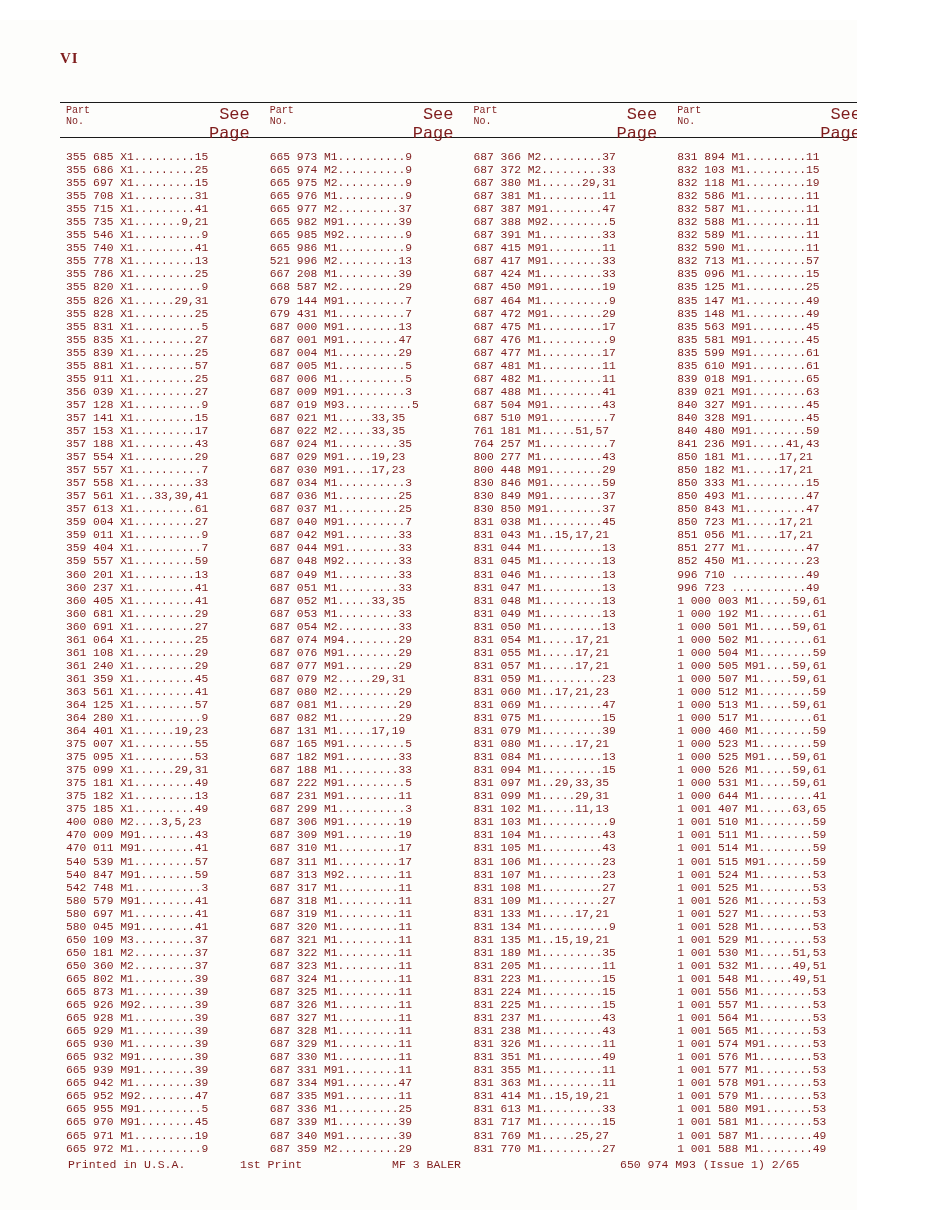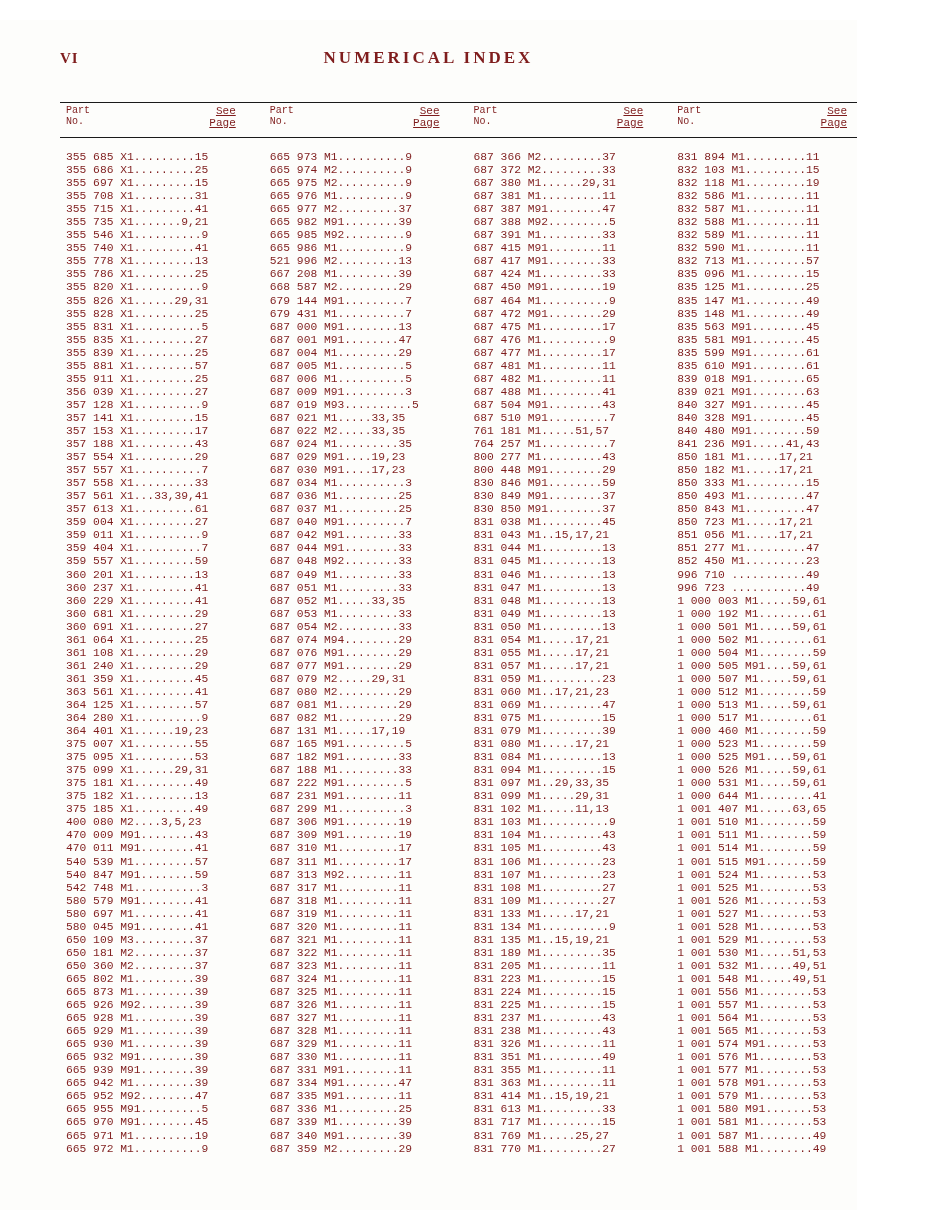--- a/index.html
+++ b/index.html
@@ -61,25 +61,24 @@
     position: absolute;
     left: 6px;
     top: 2px;
     font-size: 10px;
   }
   .head-part .l2 {
     display: block;
   }
   .head-see {
     position: absolute;
-    right: 28px;
+    right: 14px;
     top: 2px;
     text-align: right;
-    font-size: 11px;
-    text-decoration: underline;
+    font-size: 17px;
   }
   .head-see .l2 {
     display: block;
     text-align: right;
   }
   .head-rule-bottom {
     border-top: 1px solid #1a1a1a;
     width: 100%;
     margin-top: 0px;
   }
@@ -115,21 +114,20 @@
   .f2 { left: 240px; }
   .f3 { left: 392px; }
   .f4 { left: 620px; }
 </style>
 </head>
 <body>
 
 <div class="page">
 
   <div class="page-number">VI</div>
-  <div class="page-title">NUMERICAL INDEX</div>
 
   <div class="table-area">
 
     <div class="head-rule"></div>
 
     <div class="head-row">
       <div class="head-col">
         <div class="head-part">
           <span>Part</span>
           <span class="l2">No.</span>
@@ -202,21 +200,21 @@
           <div class="entry">357 557 X1..........7</div>
           <div class="entry">357 558 X1.........33</div>
           <div class="entry">357 561 X1...33,39,41</div>
           <div class="entry">357 613 X1.........61</div>
           <div class="entry">359 004 X1.........27</div>
           <div class="entry">359 011 X1..........9</div>
           <div class="entry">359 404 X1..........7</div>
           <div class="entry">359 557 X1.........59</div>
           <div class="entry">360 201 X1.........13</div>
           <div class="entry">360 237 X1.........41</div>
-          <div class="entry">360 229 X1.........41</div>
+          <div class="entry">360 405 X1.........41</div>
           <div class="entry">360 681 X1.........29</div>
           <div class="entry">360 691 X1.........27</div>
           <div class="entry">361 064 X1.........25</div>
           <div class="entry">361 108 X1.........29</div>
           <div class="entry">361 240 X1.........29</div>
           <div class="entry">361 359 X1.........45</div>
           <div class="entry">363 561 X1.........41</div>
           <div class="entry">364 125 X1.........57</div>
           <div class="entry">364 280 X1..........9</div>
           <div class="entry">364 401 X1......19,23</div>
@@ -487,14 +485,20 @@
           <div class="entry">1 001 579 M1........53</div>
           <div class="entry">1 001 580 M91.......53</div>
           <div class="entry">1 001 581 M1........53</div>
           <div class="entry">1 001 587 M1........49</div>
           <div class="entry">1 001 588 M1........49</div>
         </div>
     </div>
 
   </div>
 
+  <div class="footer">
+    <div class="footer-item f1">Printed in U.S.A.</div>
+    <div class="footer-item f2">1st Print</div>
+    <div class="footer-item f3">MF 3 BALER</div>
+    <div class="footer-item f4">650 974 M93 (Issue 1) 2/65</div>
+  </div>
 
 </div>
 
 </body></html>

